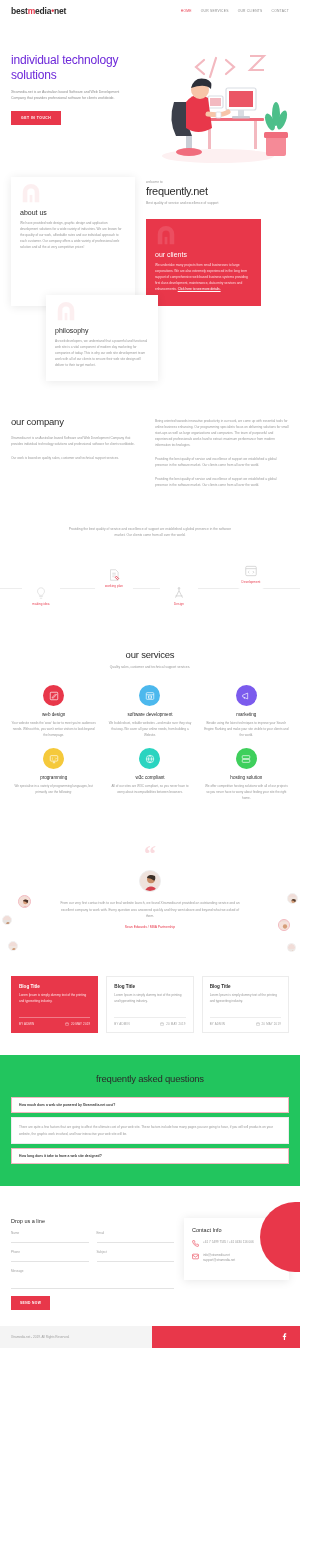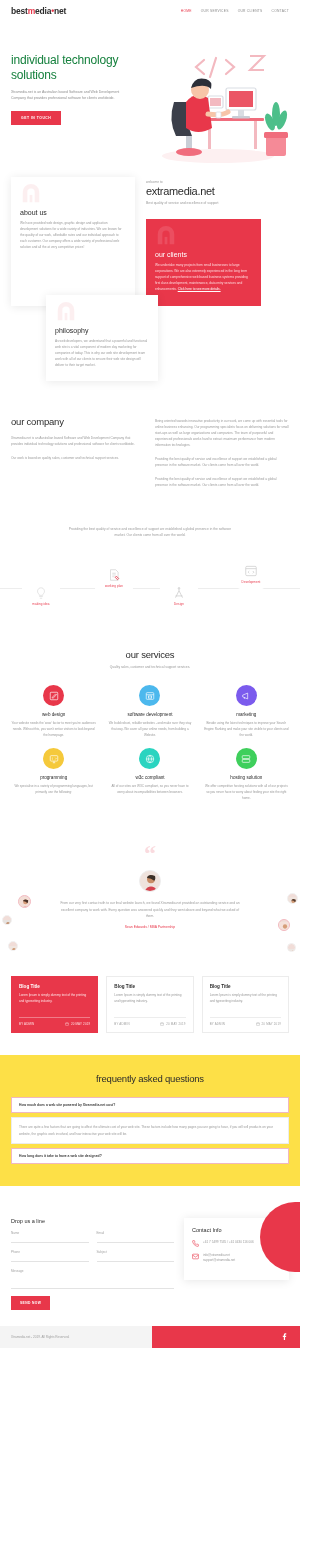--- a/index.html
+++ b/index.html
@@ -43,21 +43,21 @@
     position: relative;
     padding: 26px 0 20px 0;
     min-height: 145px;
     overflow: hidden;
   }
   .hero-inner { display: flex; padding: 0 11px; }
   .hero-left { width: 130px; padding-top: 5px; }
   .hero-title {
     font-size: 12px;
     line-height: 1.22;
-    color: #15803d;
+    color: #6d28d9;
     font-weight: 400;
     letter-spacing: -0.2px;
   }
   .hero-desc {
     margin-top: 7px;
     font-size: 3.5px;
     line-height: 1.75;
     color: #8e8e8e;
     width: 112px;
   }
@@ -207,21 +207,21 @@
     display: flex; justify-content: space-between; align-items: center;
     border-top: 1px solid #ededed; margin-top: 6px; padding-top: 4px;
   }
   .news-card.featured .news-foot { border-top-color: rgba(255,255,255,0.35); }
   .news-meta { font-size: 2.9px; color: #a3a3a3; letter-spacing: 0.2px; text-transform: uppercase; }
   .news-card.featured .news-meta { color: #ffe0e3; }
   .news-date { display: flex; align-items: center; gap: 2px; }
 
   
   .faq {
-    background: #fde047;
+    background: #22c55e;
     padding: 18px 11px 22px 11px;
     position: relative;
     overflow: hidden;
   }
   .faq-list { margin-top: 13px; display: flex; flex-direction: column; gap: 4px; }
   .faq-q {
     background: #fff;
     border: 1px solid #f0b8bf;
     padding: 5px 7px;
     font-size: 3.4px;
@@ -359,21 +359,21 @@
     <svg class="card-watermark" viewBox="0 0 24 24">
       <path d="M3 21 V10 a9 9 0 0 1 18 0 V21 h-5 V10 a4 4 0 0 0 -8 0 V21 Z" fill="#fbe0e3"></path>
       <rect x="10.5" y="13" width="3" height="8" fill="#fbe0e3"></rect>
     </svg>
     <h3 class="card-title">about us</h3>
     <p class="card-body">We have provided web design, graphic design and application development solutions for a wide variety of industries. We are known for the quality of our work, affordable rates and our individual approach to each customer. Our company offers a wide variety of professional web solution and all the at very competitive prices!</p>
   </div>
 
   <div class="welcome-col">
     <div class="welcome-kicker">welcome to</div>
-    <div class="welcome-title">extramedia.net</div>
+    <div class="welcome-title">frequently.net</div>
     <div class="welcome-sub">Best quality of service and excellence of support</div>
 
     <div class="card-red">
       <svg class="card-watermark" viewBox="0 0 24 24">
         <path d="M3 21 V10 a9 9 0 0 1 18 0 V21 h-5 V10 a4 4 0 0 0 -8 0 V21 Z" fill="#ef6676"></path>
         <rect x="10.5" y="13" width="3" height="8" fill="#ef6676"></rect>
       </svg>
       <h3 class="card-title">our clients</h3>
       <p class="card-body"><span>We undertake many projects from small businesses to large corporations. We are also extremely experienced in the long term support of comprehensive web based business systems providing first class development, maintenance, data entry services and enhancements. </span><a>Click here to see more details.</a></p>
     </div>

